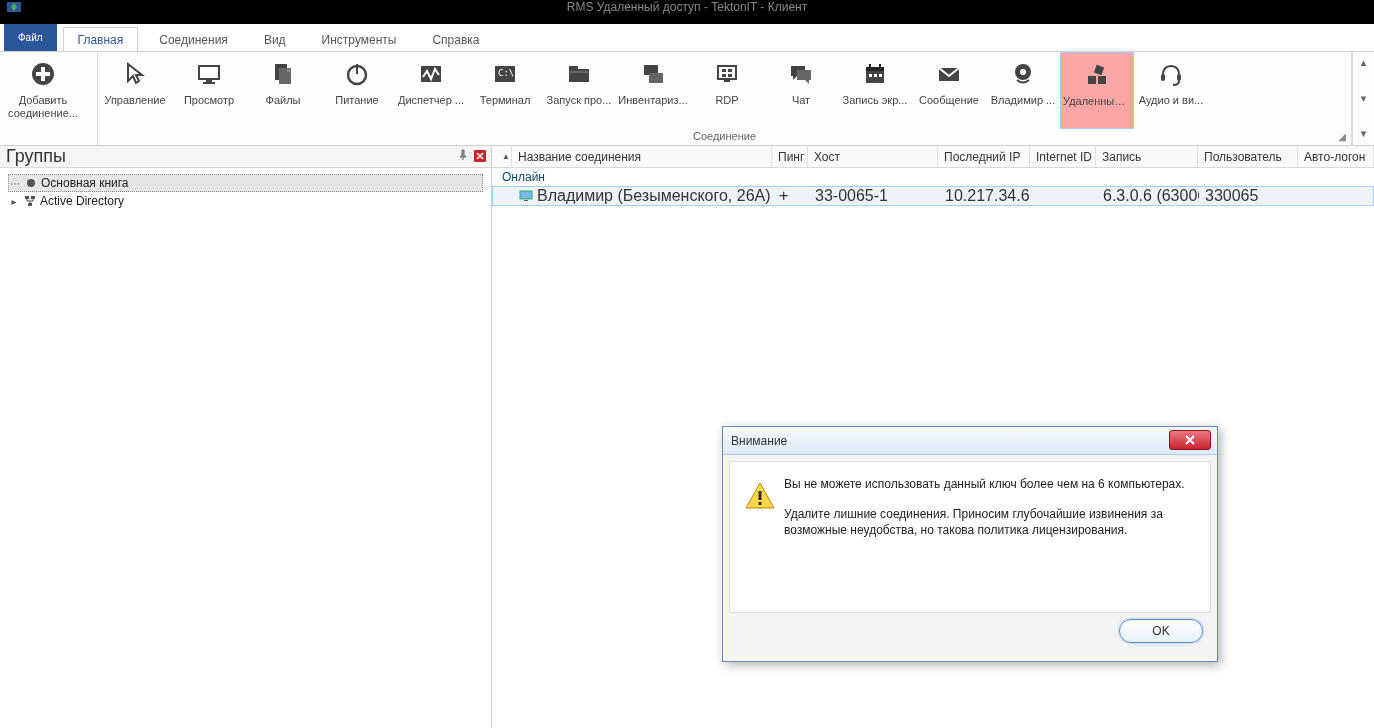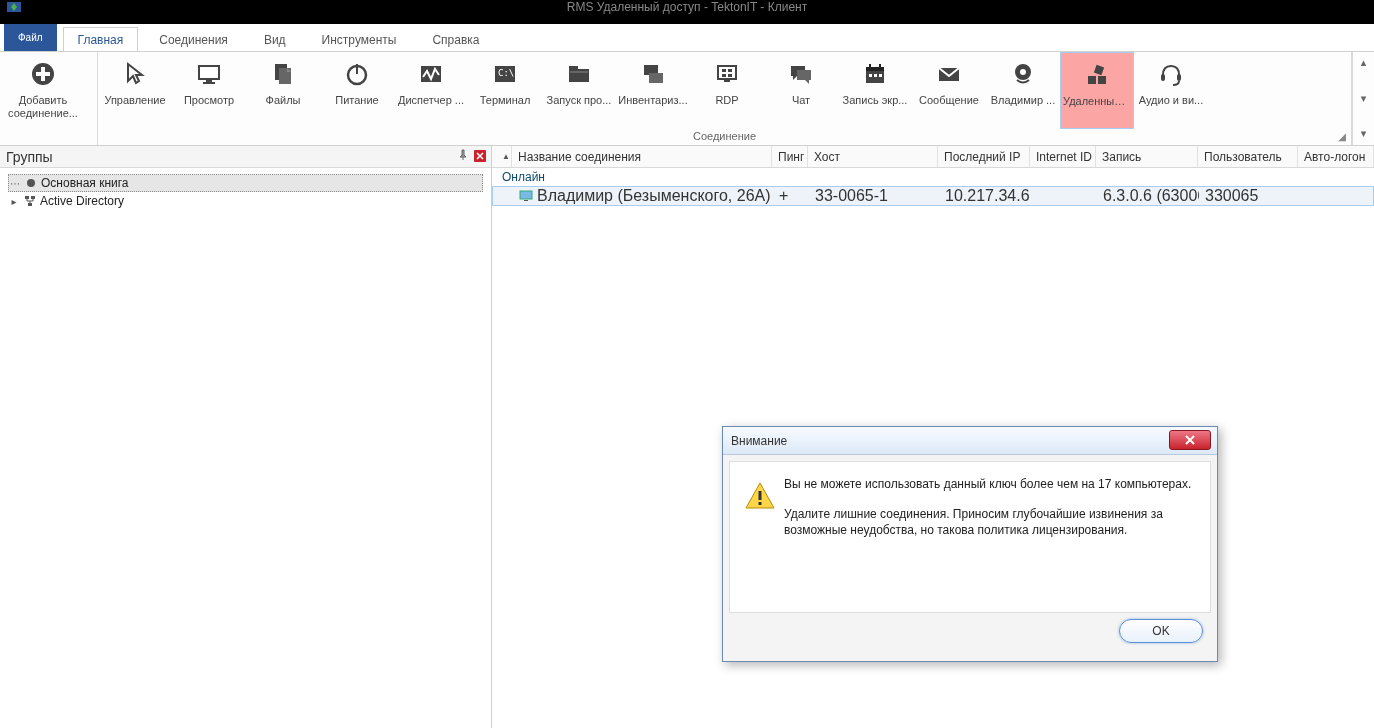--- a/index.html
+++ b/index.html
@@ -26,21 +26,21 @@
   .ribbtn .ricon { width: 32px; height: 28px; display: flex; align-items: center; justify-content: center; }
   .ribbtn .rlabel { font-size: 11px; color: #444; text-align: center; margin-top: 6px; line-height: 13px; padding: 0 2px; white-space: nowrap; overflow: hidden; text-overflow: ellipsis; max-width: 100%; }
   .ribbon-side { width: 22px; border-left: 1px solid #d9d9d9; display: flex; flex-direction: column; justify-content: space-between; align-items: center; padding: 4px 0; }
   .sidebtn { width: 14px; height: 14px; color: #666; font-size: 11px; cursor: pointer; text-align: center; }
 
   svg { display: block; }
 
   
   .mainarea { display: flex; height: calc(728px - 24px - 28px - 94px); }
   .leftpane { width: 492px; border-right: 1px solid #d0d0d0; display: flex; flex-direction: column; }
-  .leftpane-header { height: 22px; background: #f5f5f5; border-bottom: 1px solid #d9d9d9; display: flex; align-items: center; padding: 0 6px; font-size: 14px; color: #333; position: relative; }
+  .leftpane-header { height: 22px; background: #f5f5f5; border-bottom: 1px solid #d9d9d9; display: flex; align-items: center; padding: 0 6px; font-size: 18px; color: #333; position: relative; }
   .leftpane-header .pin { position: absolute; right: 22px; top: 3px; color: #777; cursor: pointer; }
   .leftpane-header .close { position: absolute; right: 4px; top: 3px; cursor: pointer; }
   .tree { padding: 6px 8px; }
   .tree-item { display: flex; align-items: center; height: 18px; font-size: 12px; color: #222; cursor: pointer; }
   .tree-item .expander { width: 12px; text-align: center; color: #555; font-size: 10px; }
   .tree-item .ticon { width: 16px; height: 16px; margin: 0 2px; display: flex; align-items: center; justify-content: center; }
   .tree-item.selected { background: #e6e6e6; border: 1px dotted #888; }
 
   .rightpane { flex: 1; display: flex; flex-direction: column; }
   .gridheader { display: flex; height: 22px; background: #fafafa; border-bottom: 1px solid #d9d9d9; font-size: 12px; color: #333; }
@@ -374,20 +374,20 @@
   </div>
   <div class="dlg-body">
     <div class="dlg-icon">
       <svg width="32" height="32" viewBox="0 0 32 32">
           <path d="M16 3 L30 28 H2 Z" fill="#ffd54a" stroke="#b78a00" stroke-width="1"></path>
           <rect x="14.5" y="11" width="3" height="9" fill="#333"></rect>
           <rect x="14.5" y="22" width="3" height="3" fill="#333"></rect>
         </svg>
     </div>
     <div class="dlg-text">
-      <p>Вы не можете использовать данный ключ более чем на 17 компьютерах.</p>
+      <p>Вы не можете использовать данный ключ более чем на 6 компьютерах.</p>
       <p>Удалите лишние соединения. Приносим глубочайшие извинения за возможные неудобства, но такова политика лицензирования.</p>
     </div>
   </div>
   <div class="dlg-buttons">
     <div class="dlg-btn">OK</div>
   </div>
 </div>
 
 </body></html>

